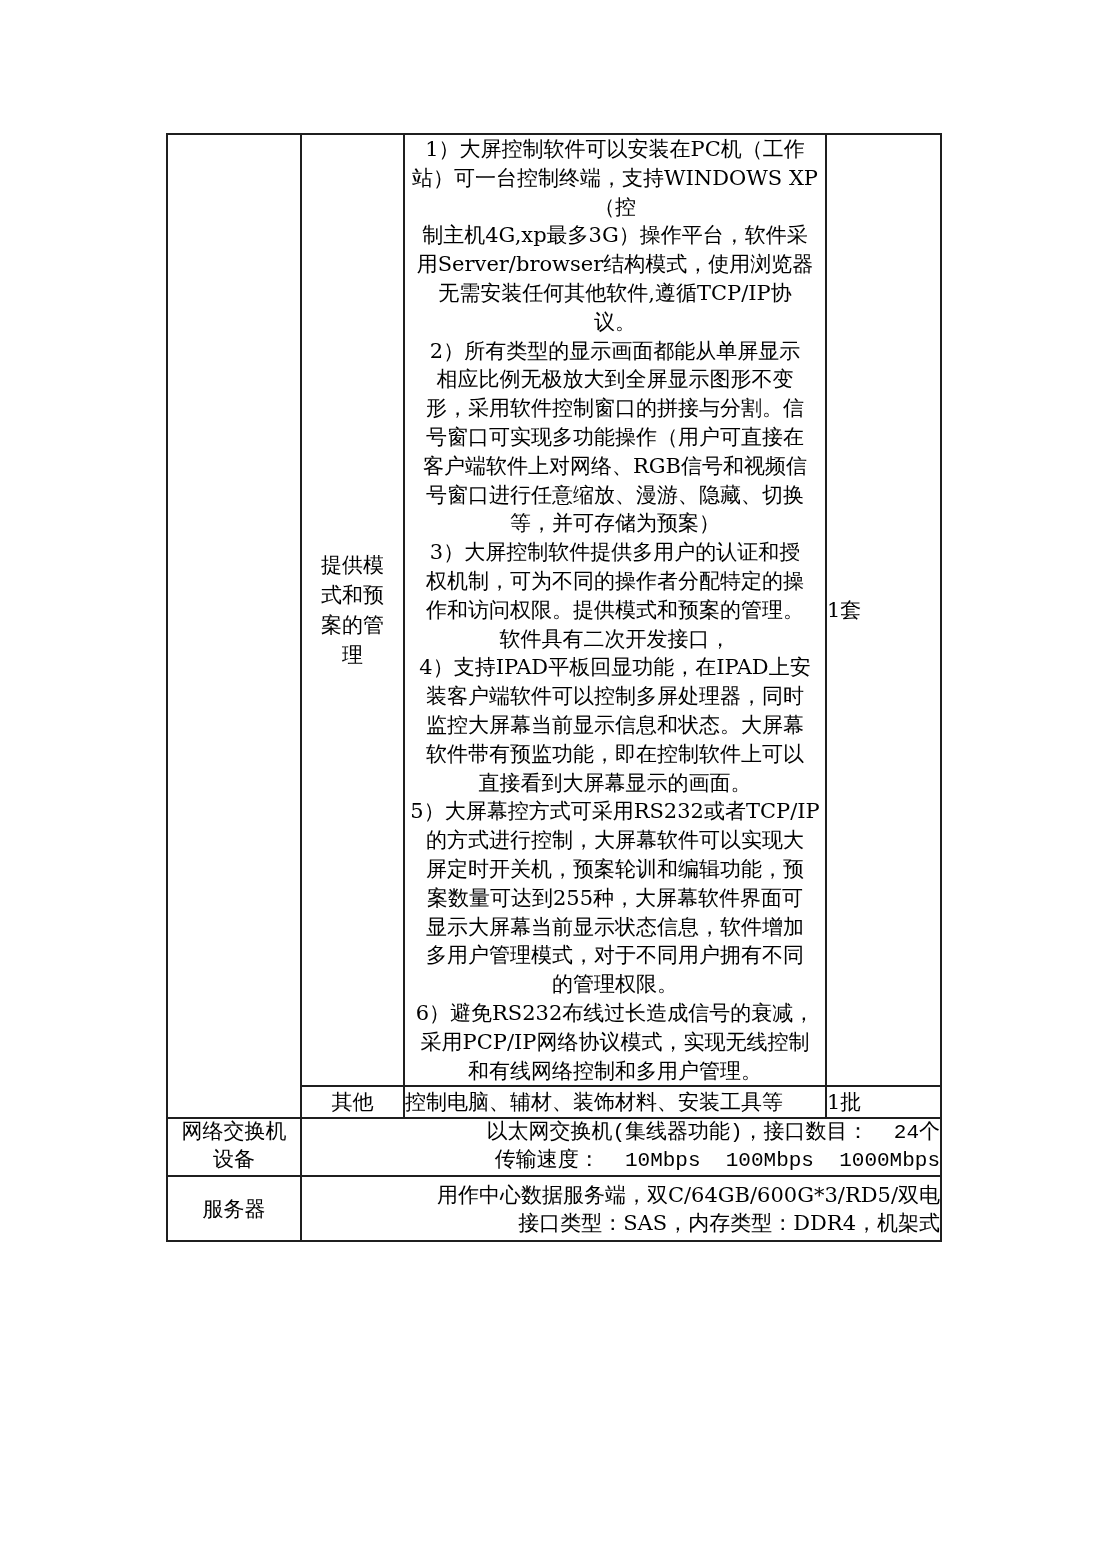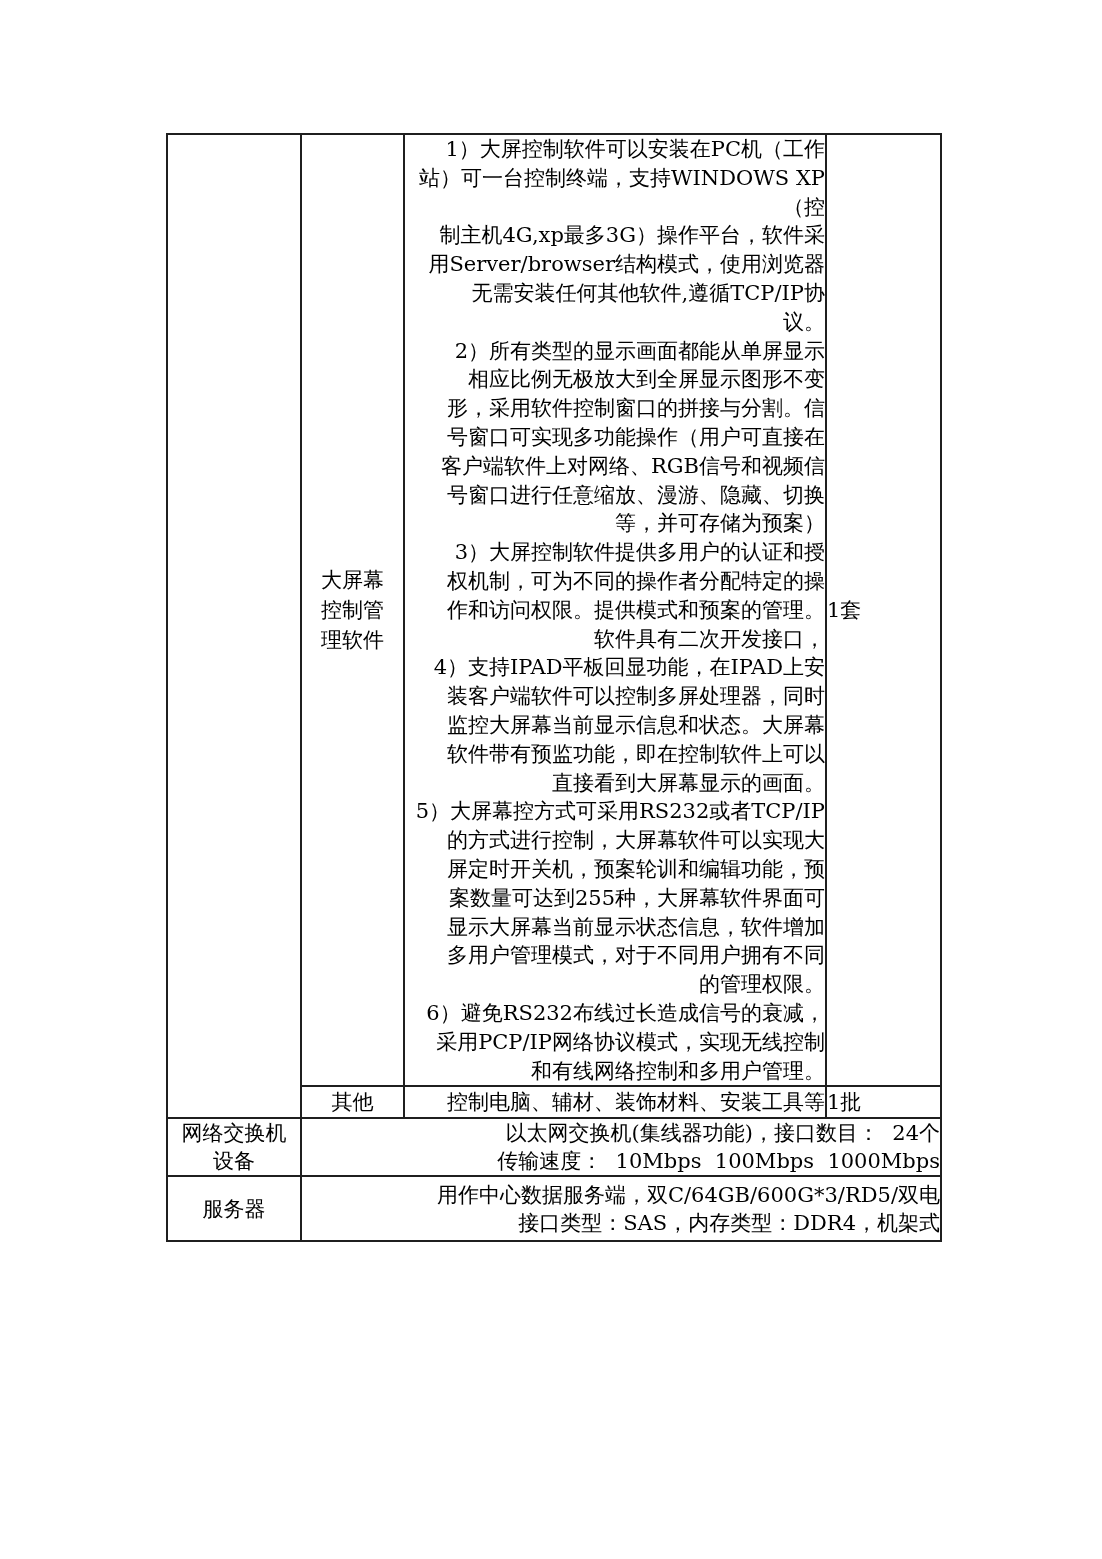--- a/index.html
+++ b/index.html
@@ -50,29 +50,29 @@
   }
   .item-label-wrap {
     display: inline-block;
     width: 3em;
     text-align: center;
     line-height: 30px;
   }
   
   td.spec-cell {
     vertical-align: top;
-    text-align: right;
+    text-align: center;
     padding: 2px 6px 0 7px;
     line-height: 28.8px;
     white-space: pre-wrap;
     word-break: break-all;
   }
   td.spec-cell-mid {
     vertical-align: middle;
-    text-align: right;
+    text-align: left;
     padding: 0 6px 0 7px;
     line-height: 28px;
     white-space: pre-wrap;
     word-break: break-all;
     font-family: Liberation Serif, serif;
   }
   
   td.spec-merged {
     vertical-align: middle;
     text-align: right;
@@ -82,39 +82,39 @@
     word-break: break-all;
   }
   
   td.qty-cell {
     text-align: left;
     vertical-align: middle;
     line-height: 28px;
   }
   tr.row-software   { height: 923px; }
   tr.row-other      { height: 31px; }
-  tr.row-switch     { height: 55px; }
+  tr.row-switch     { height: 55px; font-family: Liberation Mono, monospace; }
   tr.row-server     { height: 65px; }
 </style>
 </head>
 <body>
 
 <div class="page">
   <table class="spec-table">
     <colgroup>
       <col style="width:134px">
       <col style="width:103px">
       <col style="width:422px">
       <col style="width:115px">
     </colgroup>
     <tbody>
       <tr class="row-software">
         <td class="cat-cell" rowspan="2"></td>
         <td class="item-cell">
-          <span class="item-label-wrap">大屏幕控制管理软件</span>
+          <span class="item-label-wrap">提供模式和预案的管理</span>
         </td>
         <td class="spec-cell">1）大屏控制软件可以安装在PC机（工作
 站）可一台控制终端，支持WINDOWS XP（控
 制主机4G,xp最多3G）操作平台，软件采
 用Server/browser结构模式，使用浏览器
 无需安装任何其他软件,遵循TCP/IP协
 议。
 2）所有类型的显示画面都能从单屏显示
 相应比例无极放大到全屏显示图形不变
 形，采用软件控制窗口的拼接与分割。信

